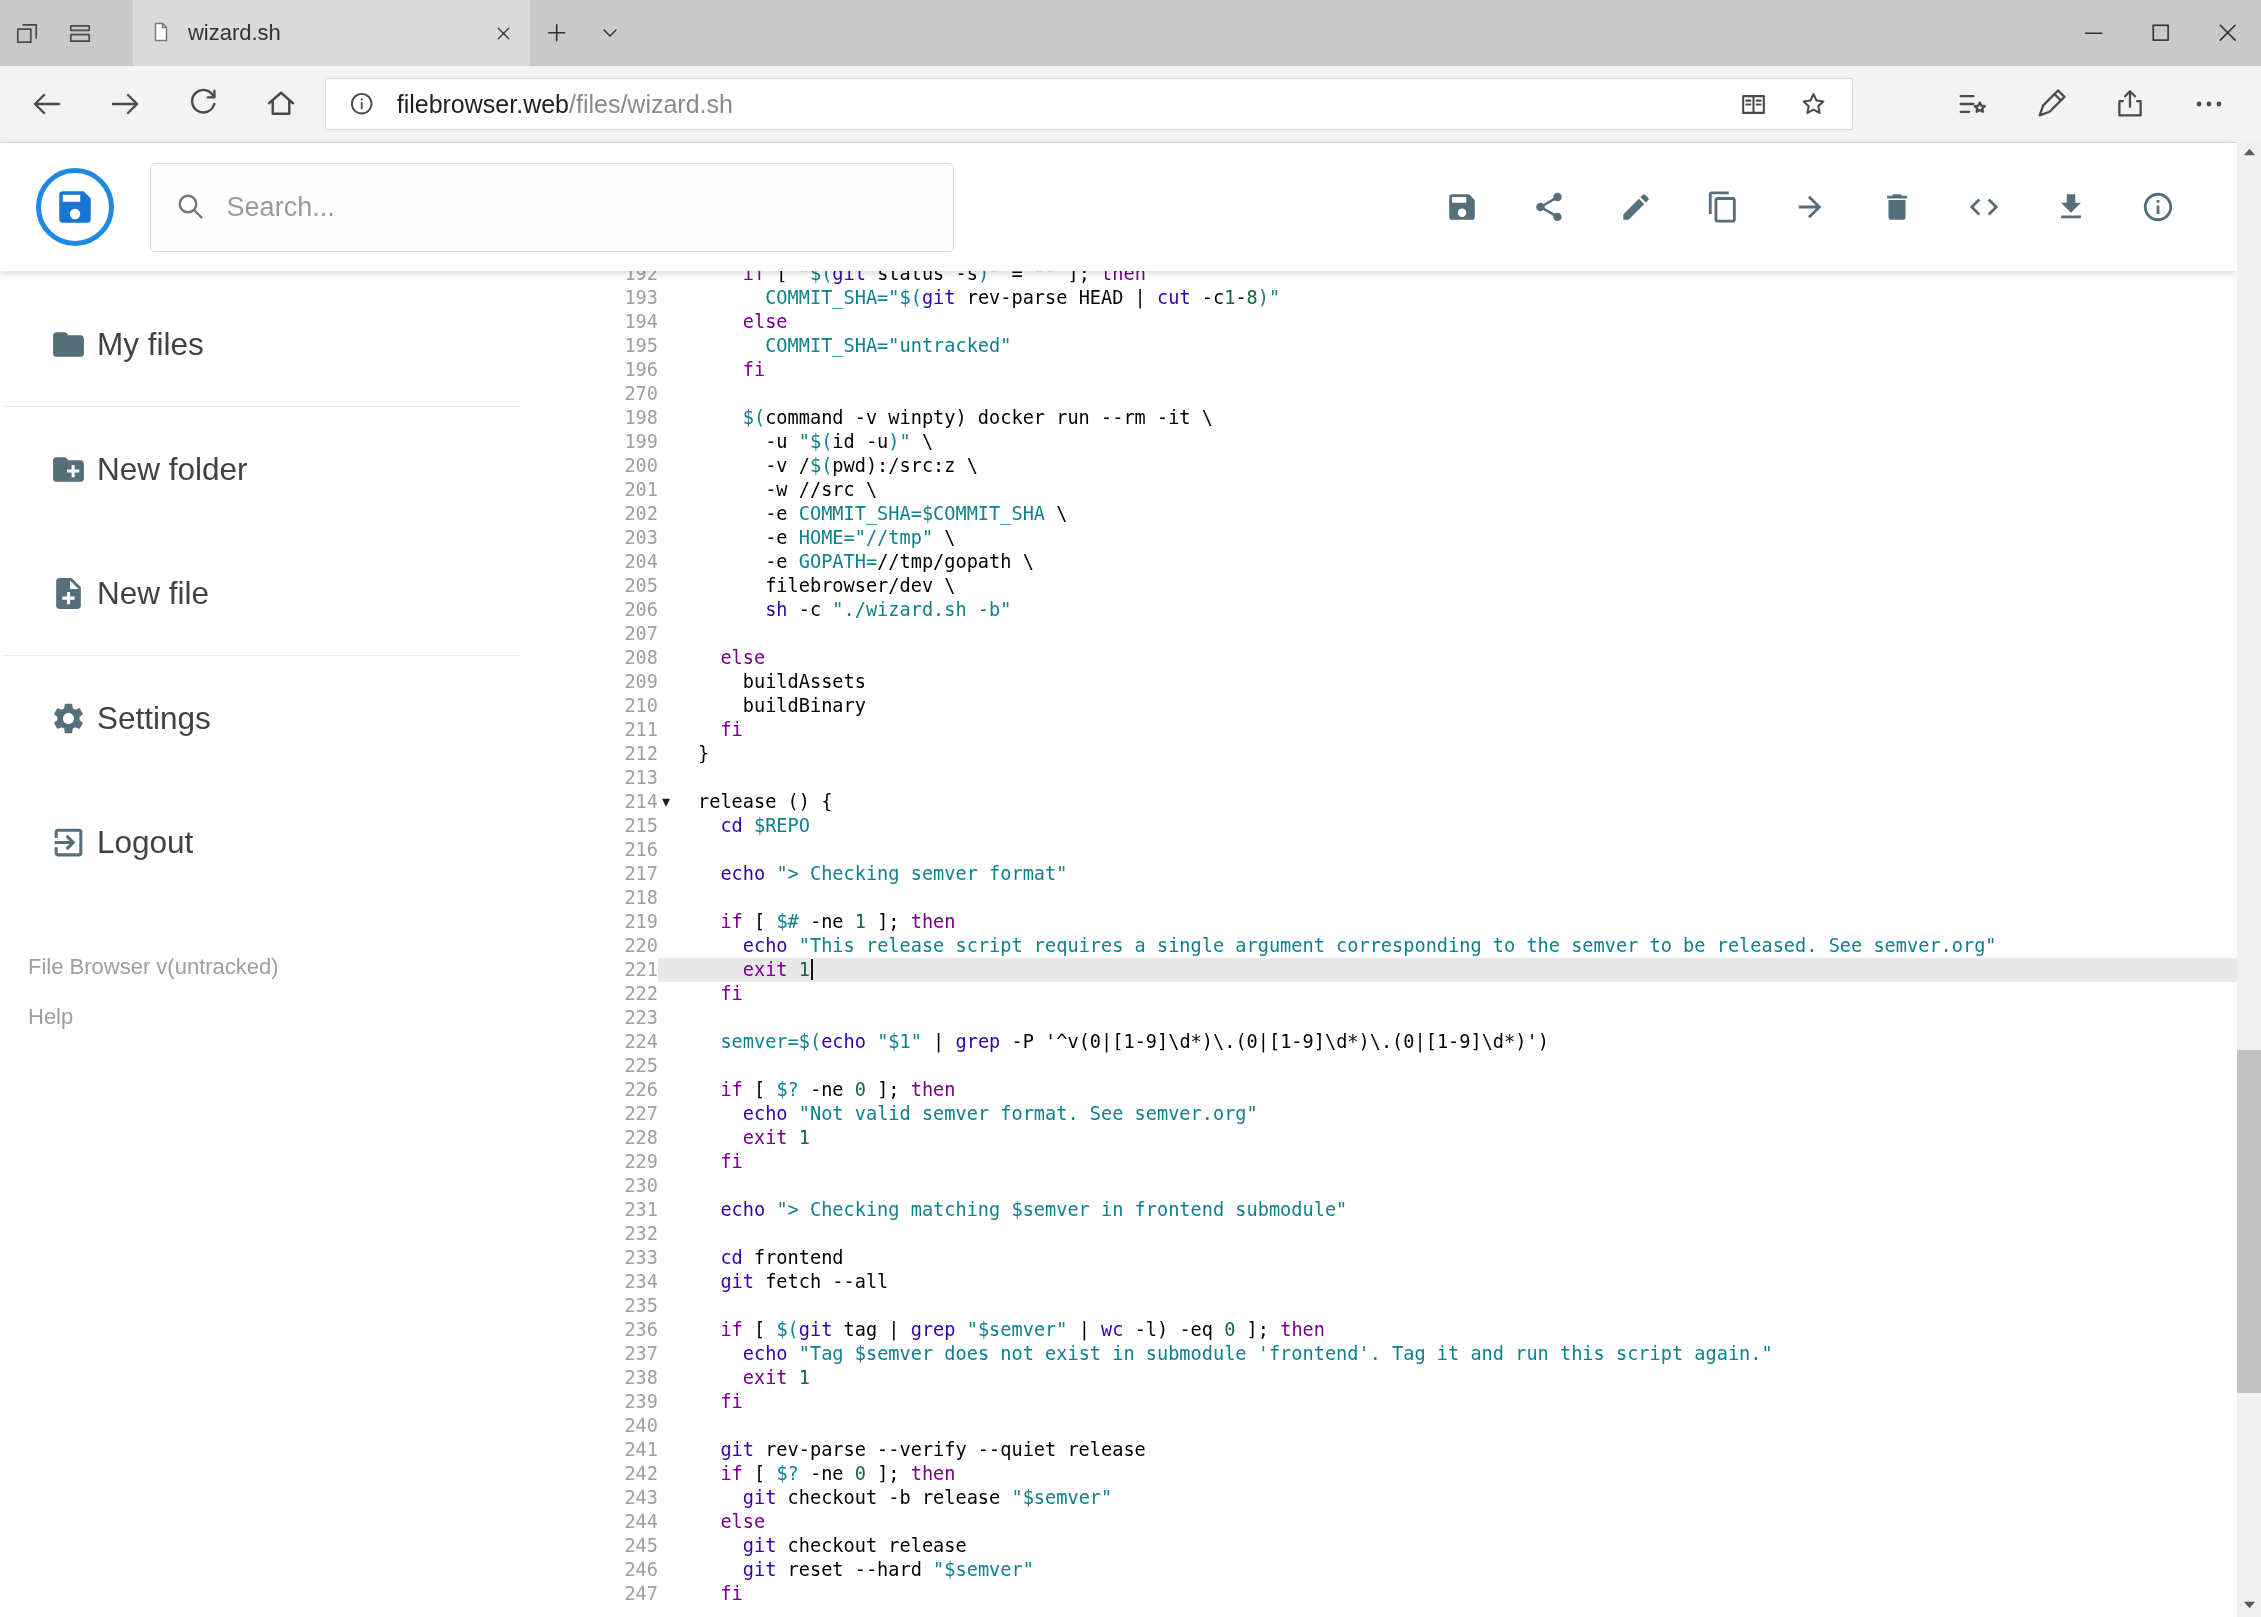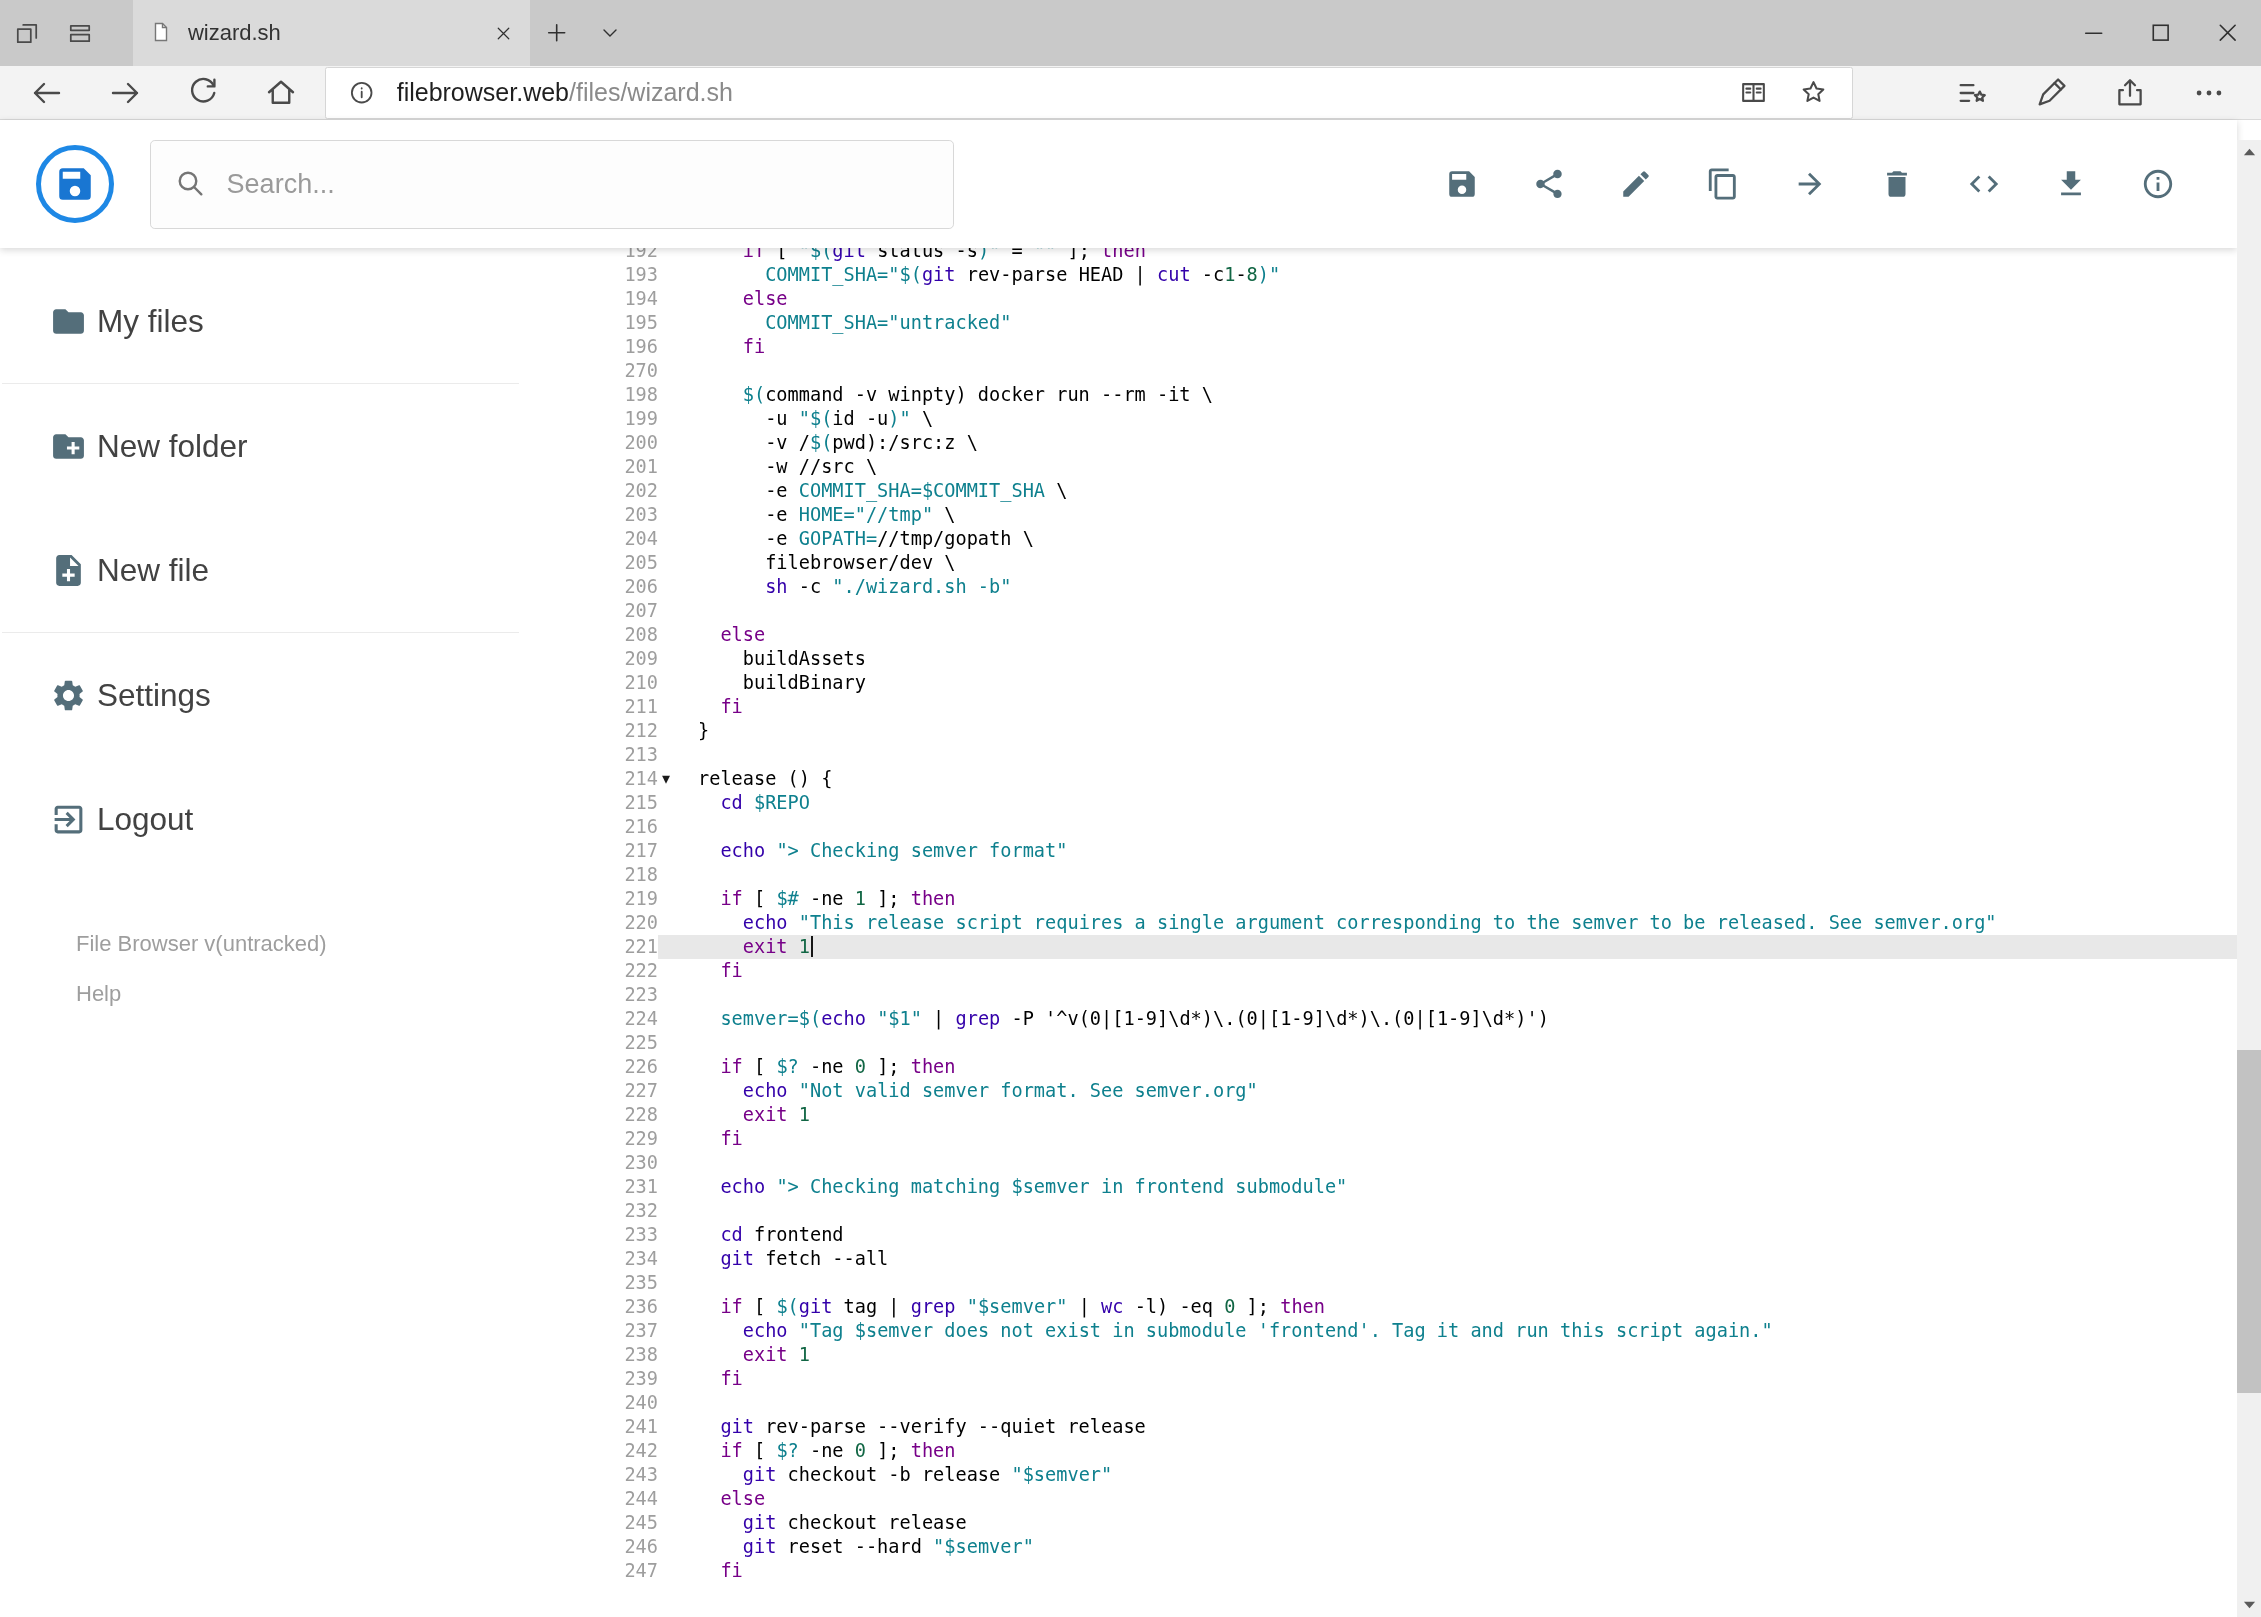--- a/index.html
+++ b/index.html
@@ -12,21 +12,21 @@
   .strip-btn{width:53px;display:flex;align-items:center;justify-content:center;cursor:pointer}
   .tab{width:397px;margin-left:27.4px;background:#dadada;display:flex;align-items:center;padding:0 16px;gap:14.5px;cursor:pointer}
   .tab-title{flex:1;font-size:22px;color:#333;white-space:nowrap;overflow:hidden}
   .tab-close{display:flex;align-items:center;cursor:pointer}
   .win-controls{margin-left:auto;display:flex}
   .win-btn{width:67px;height:66px;display:flex;align-items:center;justify-content:center;cursor:pointer}
   .stroke-ic{fill:none;stroke:#4a4a4a;stroke-width:1.6;stroke-linecap:round;stroke-linejoin:round}
   .stroke-thin{fill:none;stroke:#303030;stroke-width:1.4;stroke-linecap:round}
 
   
-  .navbar{height:54px;background:#f3f3f3;border-bottom:0.8px solid #d9d9d9;display:flex;align-items:center;padding:0 8px;flex:none}
+  .navbar{height:77px;background:#f3f3f3;border-bottom:0.8px solid #d9d9d9;display:flex;align-items:center;padding:0 8px;flex:none}
   .nav-btn{width:78px;height:74px;display:flex;align-items:center;justify-content:center;cursor:pointer}
   .urlbox{height:52px;width:1528px;margin-left:4.8px;background:#fff;border:0.8px solid #d6d6d6;border-radius:2.4px;display:flex;align-items:center;padding:0 14.5px;gap:13px;cursor:text}
   .url{flex:1;font-size:25px;color:#1f1f1f;white-space:nowrap;overflow:hidden}
   .url .path{color:#8a8a8a}
   .urlbox-ic{display:flex;align-items:center;cursor:pointer;padding:0 8px}
   .nav-right{margin-left:auto;display:flex;margin-right:4.8px}
   .nav-right .nav-btn{width:79px}
 
   
   .page{width:2237px;flex:1;display:flex;flex-direction:column;background:#fff}
@@ -40,21 +40,21 @@
   .tool-btn svg{width:34px;height:34px;fill:#546e7a}
 
   .app-body{flex:1;display:flex;overflow:hidden}
 
   
   .sidebar{width:521px;flex:none;padding-top:11.3px;display:flex;flex-direction:column}
   .side-item{height:124px;display:flex;align-items:center;padding-left:50px;gap:10px;cursor:pointer}
   .side-item svg{width:37px;height:37px;fill:#546e7a;flex:none}
   .side-label{font-size:31.5px;color:#424242}
   .side-divider{border-top:1.6px solid #ebebeb;margin:0 2.4px}
-  .side-footer{margin-top:50px;padding-left:76px}
+  .side-footer{margin-top:50px;padding-left:28px}
   .side-footer .ver{font-size:22px;color:#9e9e9e;display:block}
   .side-footer .help{font-size:22px;color:#9e9e9e;display:inline-block;margin-top:24px;cursor:pointer}
 
   
   .editor{flex:1;overflow:hidden;font-family:"DejaVu Sans Mono",monospace;font-size:18.6px;background:#fff;cursor:text}
   .code-scroll{margin-top:-9px}
   .code-row{display:flex;height:24px;line-height:24px;white-space:pre}
   .gutter{flex:none;width:137px;text-align:right;color:var(--lnum,#9e9e9e)}
   .fold{flex:none;width:40px;position:relative}
   .fold .marker{position:absolute;left:4px;top:0;color:#1a1a1a;font-size:16px;font-family:"DejaVu Sans",sans-serif;cursor:pointer}

